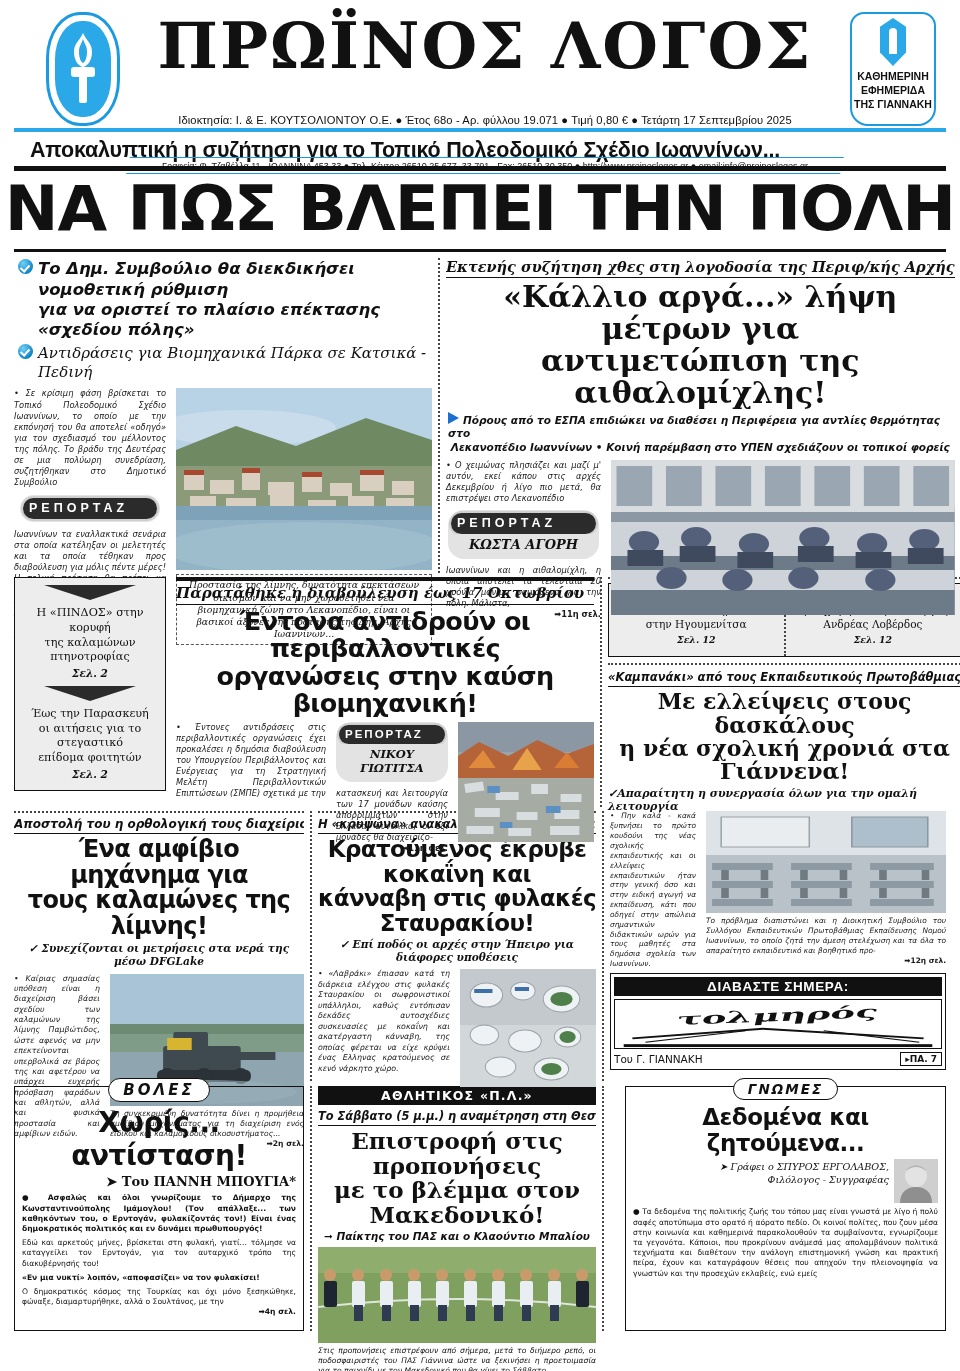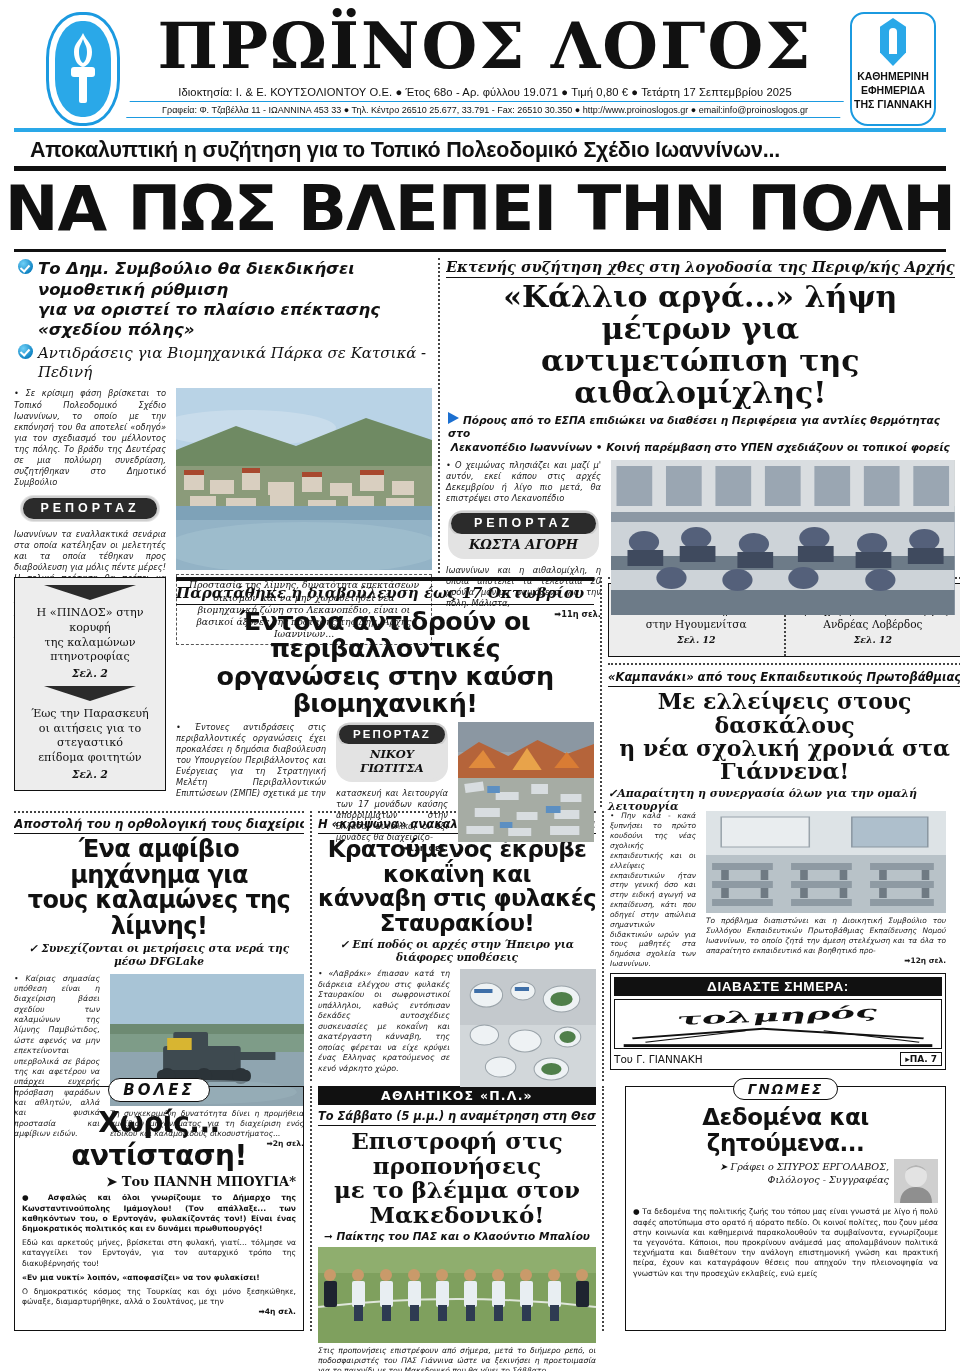--- a/index.html
+++ b/index.html
@@ -45,21 +45,21 @@
   }
   .torch .stick {
     position: absolute; bottom: 2px; left: 13px;
     width: 8px; height: 36px; background: #fff; border-radius: 2px;
   }
   .torch .cup {
     position: absolute; top: 34px; left: 5px;
     width: 24px; height: 10px; background: #fff; border-radius: 3px;
   }
 
-  .title-area { flex: 1; display: flex; flex-direction: column; }
+  .title-area { flex: 1; display: flex; flex-direction: column; gap: 28px; }
   .paper-title {
     font-family: "DejaVu Serif", serif;
     font-weight: 700;
     font-size: 64px;
     letter-spacing: 2px;
     line-height: 1;
     text-align: center;
     padding: 6px 0 2px 0;
     color: #111;
     white-space: nowrap;
@@ -152,21 +152,21 @@
     font-family: "DejaVu Serif", serif;
     font-style: italic; font-weight: 400;
     font-size: 15px; line-height: 1.25;
   }
   .bullet-row { display: flex; align-items: flex-start; padding: 1px 0; }
 
   .reportaz {
     background: #2b2b2b; color: #fff;
     border-radius: 14px;
     font-size: 12.5px; font-weight: 700; letter-spacing: 4px;
-    text-align: center; padding: 3px 6px 4px 6px;
+    text-align: left; padding: 3px 6px 4px 6px;
     box-shadow: 0 0 0 2px #cfcfcf;
   }
   .reportaz-wrap { background:#e3e3e3; border-radius:16px; padding: 3px; }
   .reportaz-name {
     font-family: "DejaVu Serif", serif; font-style: italic; font-weight: 700;
     font-size: 13px; text-align: center; padding: 3px 0 4px 0; background:#e3e3e3;
     border-radius: 0 0 14px 14px;
   }
 
   .body-text {

